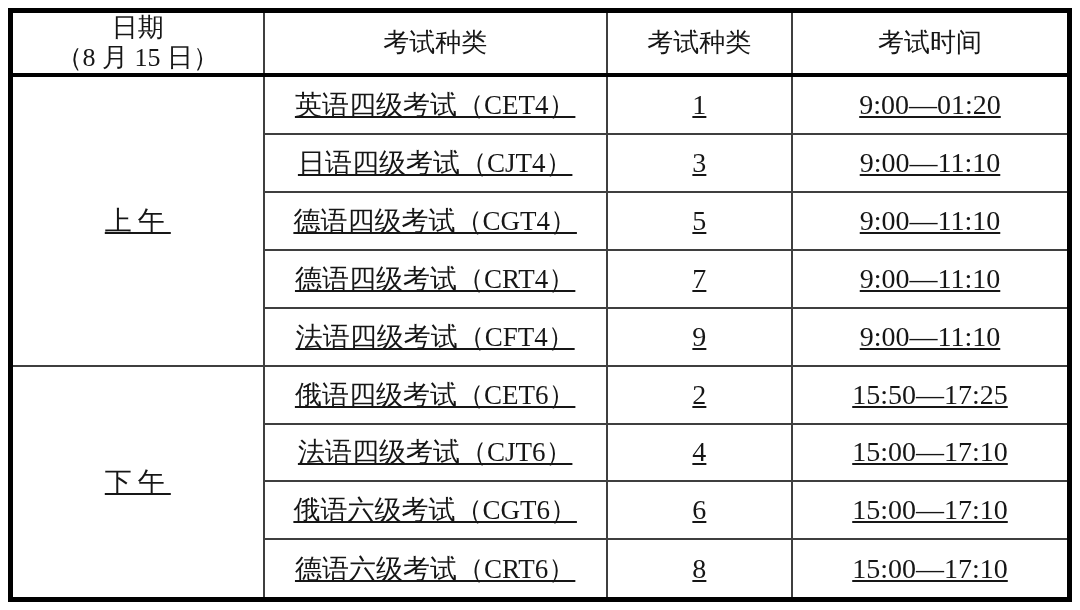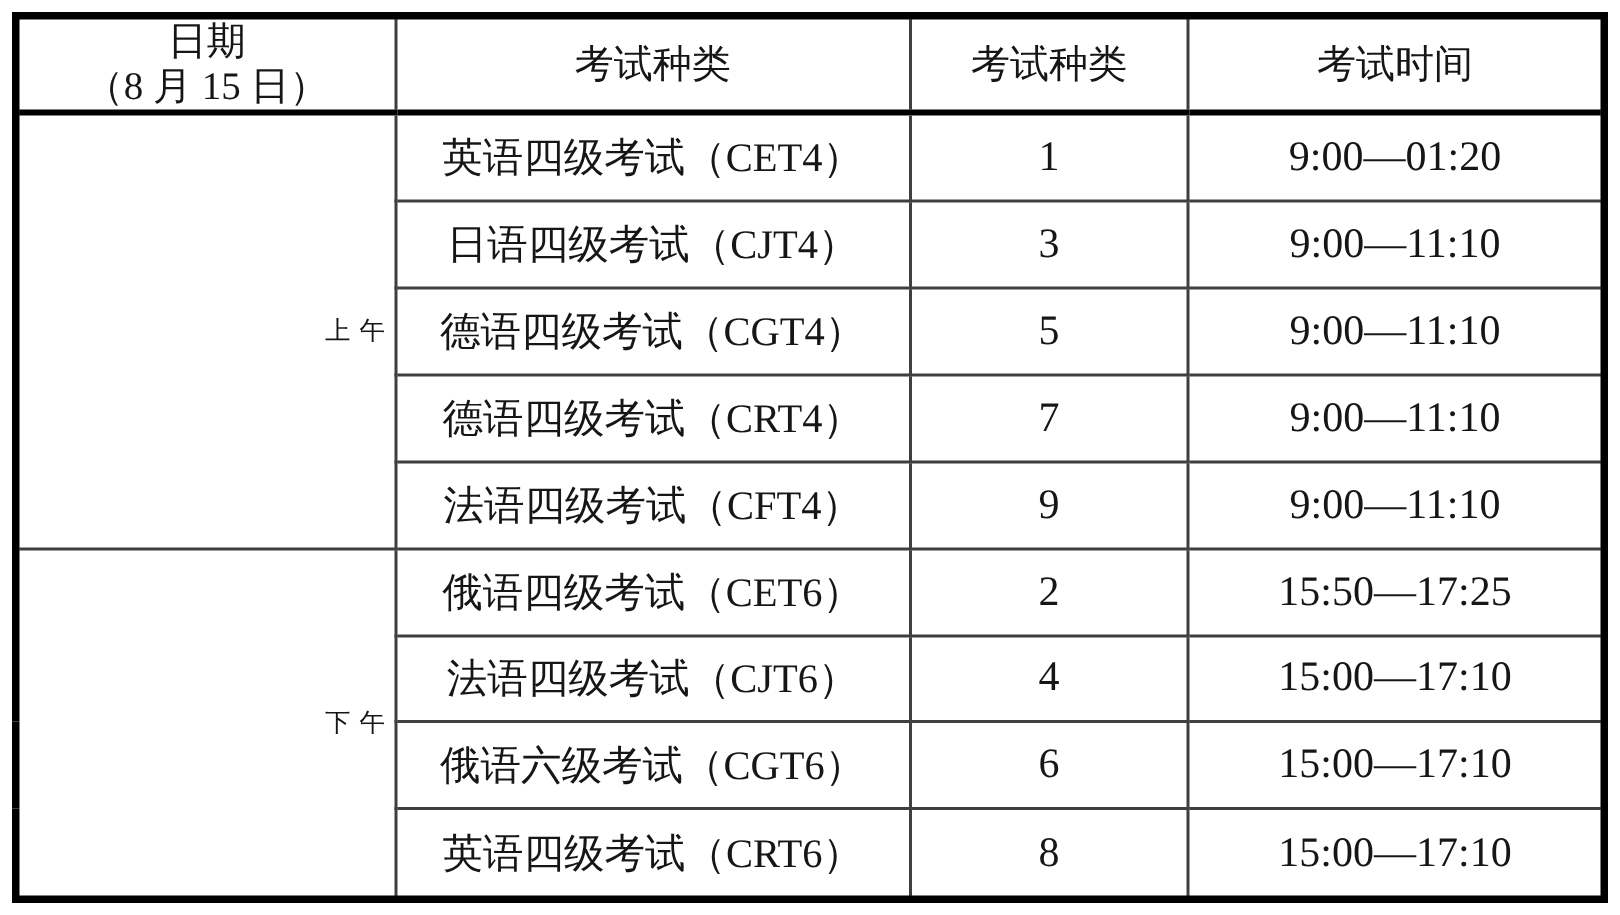--- a/index.html
+++ b/index.html
@@ -40,25 +40,25 @@
     padding: 0;
   }
   thead tr { height: 62px; }
   thead th {
     border-bottom: 4px solid #000000;
     font-size: 26px;
     line-height: 1.15;
   }
   tbody td {
     font-size: 27px;
+    text-decoration: underline;
   }
   td.session-cell {
-    font-size: 17px;
+    font-size: 27px;
     letter-spacing: 6px;
-    text-align: right;
   }
   td.code-cell, td.time-cell {
     font-size: 28px;
   }
   .hdr-line { display: block; }
 </style>
 </head>
 <body>
 
 <div class="page">
@@ -117,19 +117,19 @@
         <td class="type-cell">法语四级考试（CJT6）</td>
         <td class="code-cell">4</td>
         <td class="time-cell">15:00—17:10</td>
       </tr>
       <tr>
         <td class="type-cell">俄语六级考试（CGT6）</td>
         <td class="code-cell">6</td>
         <td class="time-cell">15:00—17:10</td>
       </tr>
       <tr>
-        <td class="type-cell">英语四级考试（CRT6）</td>
+        <td class="type-cell">德语六级考试（CRT6）</td>
         <td class="code-cell">8</td>
         <td class="time-cell">15:00—17:10</td>
       </tr>
     </tbody>
   </table>
 </div>
 
 </body></html>

